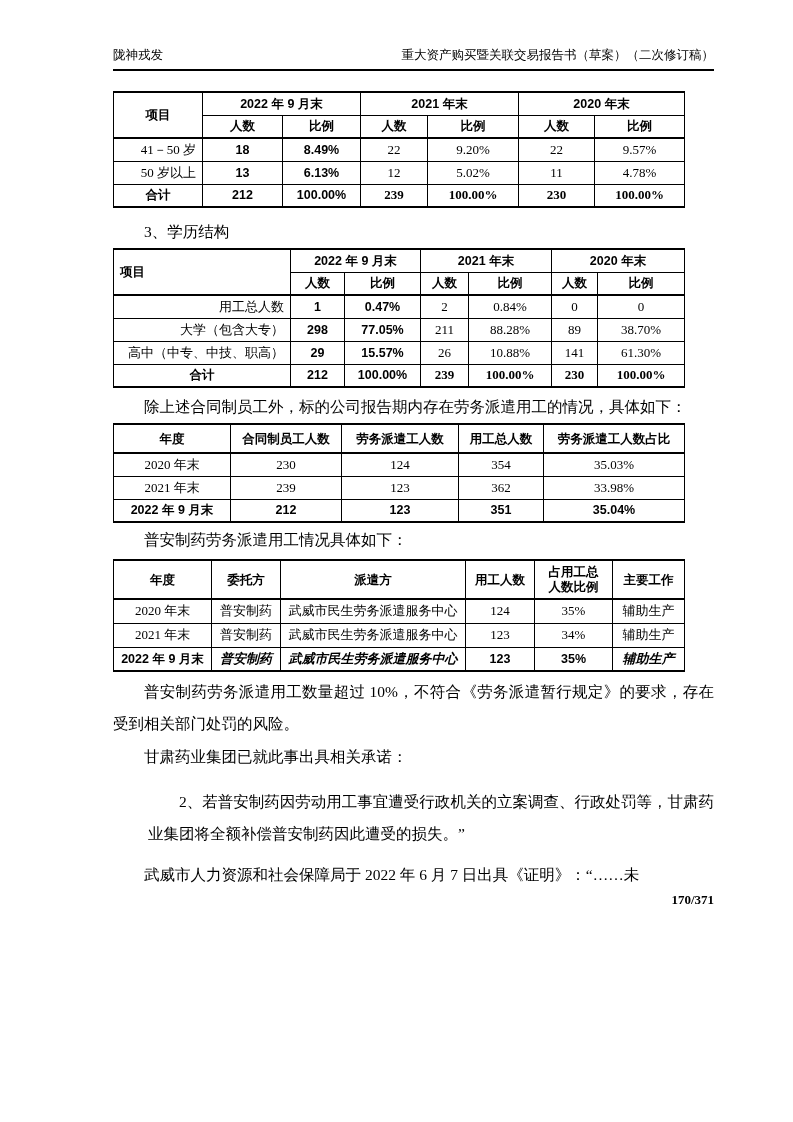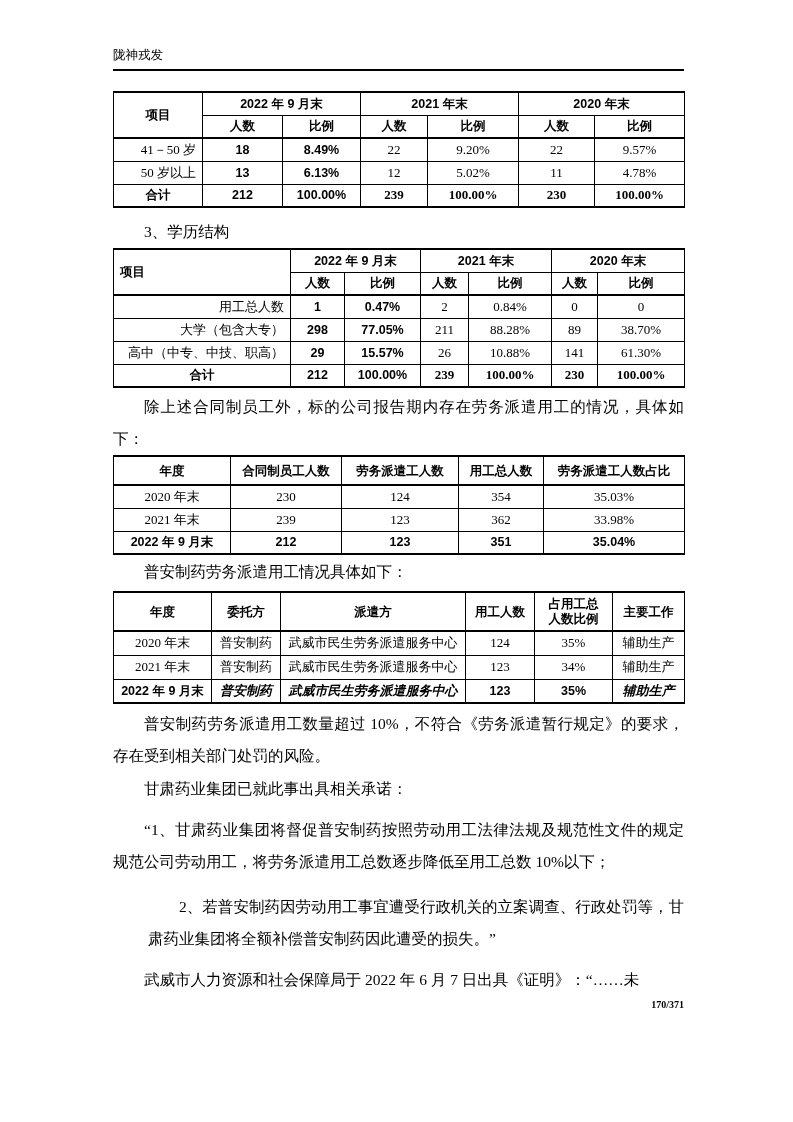--- a/index.html
+++ b/index.html
@@ -3,21 +3,21 @@
 <meta charset="utf-8">
 <style>
   html,body{margin:0;padding:0;background:#ffffff;}
   .page{
     position:relative;
     width:793px;height:1063px;
     background:#ffffff;color:#000;
     font-family:"Liberation Serif","DejaVu Serif",serif;
     overflow:hidden;
     box-sizing:border-box;
-    padding:47px 109px 0 113px;
+    padding:47px 79px 0 113px;
   }
   
   .doc-header{
     display:flex;justify-content:space-between;align-items:flex-end;
     font-size:12.5px;line-height:16px;
     padding-bottom:6px;border-bottom:2px solid #000;
   }
   
   table{
     border-collapse:collapse;table-layout:fixed;width:571px;
@@ -44,30 +44,31 @@
   .m-p1{margin-top:3px;}
   .m-t3{margin-top:0;}
   .m-p2{margin:1px 0 0 0;}
   .m-t4{margin-top:3px;}
   .m-p3{margin-top:4px;}
   .m-p4{margin-top:1px;}
   .m-p5{margin-top:9px;}
   .m-p6{margin-top:13px;margin-left:35px;}
   .m-p7{margin-top:9px;}
   .page-number{
-    text-align:right;font-weight:700;font-size:10px;line-height:18px;margin-top:0;
+    text-align:right;font-weight:700;font-size:13px;line-height:18px;margin-top:0;
   }
 </style>
 </head>
 <body>
 
 <div class="page">
 
   <div class="doc-header">
     <span>陇神戎发</span>
+    <span>重大资产购买暨关联交易报告书（草案）（二次修订稿）</span>
   </div>
 
   <table class="m-t1">
     <colgroup>
         <col style="width:89px">
         <col style="width:80px">
         <col style="width:78px">
         <col style="width:67px">
         <col style="width:91px">
         <col style="width:76px">
@@ -269,19 +270,18 @@
       <td class="ctr bi" style="padding:0 2px;">武威市民生劳务派遣服务中心</td>
       <td class="num bn">123</td>
       <td class="num bn">35%</td>
       <td class="ctr bi">辅助生产</td>
     </tr>
   </tbody>
     </table>
 
   <p class="para m-p3">普安制药劳务派遣用工数量超过 10%，不符合《劳务派遣暂行规定》的要求，存在受到相关部门处罚的风险。</p>
   <p class="para m-p4">甘肃药业集团已就此事出具相关承诺：</p>
-  <p class="para m-p5">“1、甘肃药业集团将督促普安制药按照劳动用工法律法规及规范性文件的规定规范公司劳动用工，将劳务派遣用工总数逐步降低至用工总数 10%以下；</p>
   <p class="para m-p6">2、若普安制药因劳动用工事宜遭受行政机关的立案调查、行政处罚等，甘肃药业集团将全额补偿普安制药因此遭受的损失。”</p>
   <p class="para m-p7">武威市人力资源和社会保障局于 2022 年 6 月 7 日出具《证明》：“……未</p>
 
   <div class="page-number">170/371</div>
 
 </div>
 
 </body></html>

